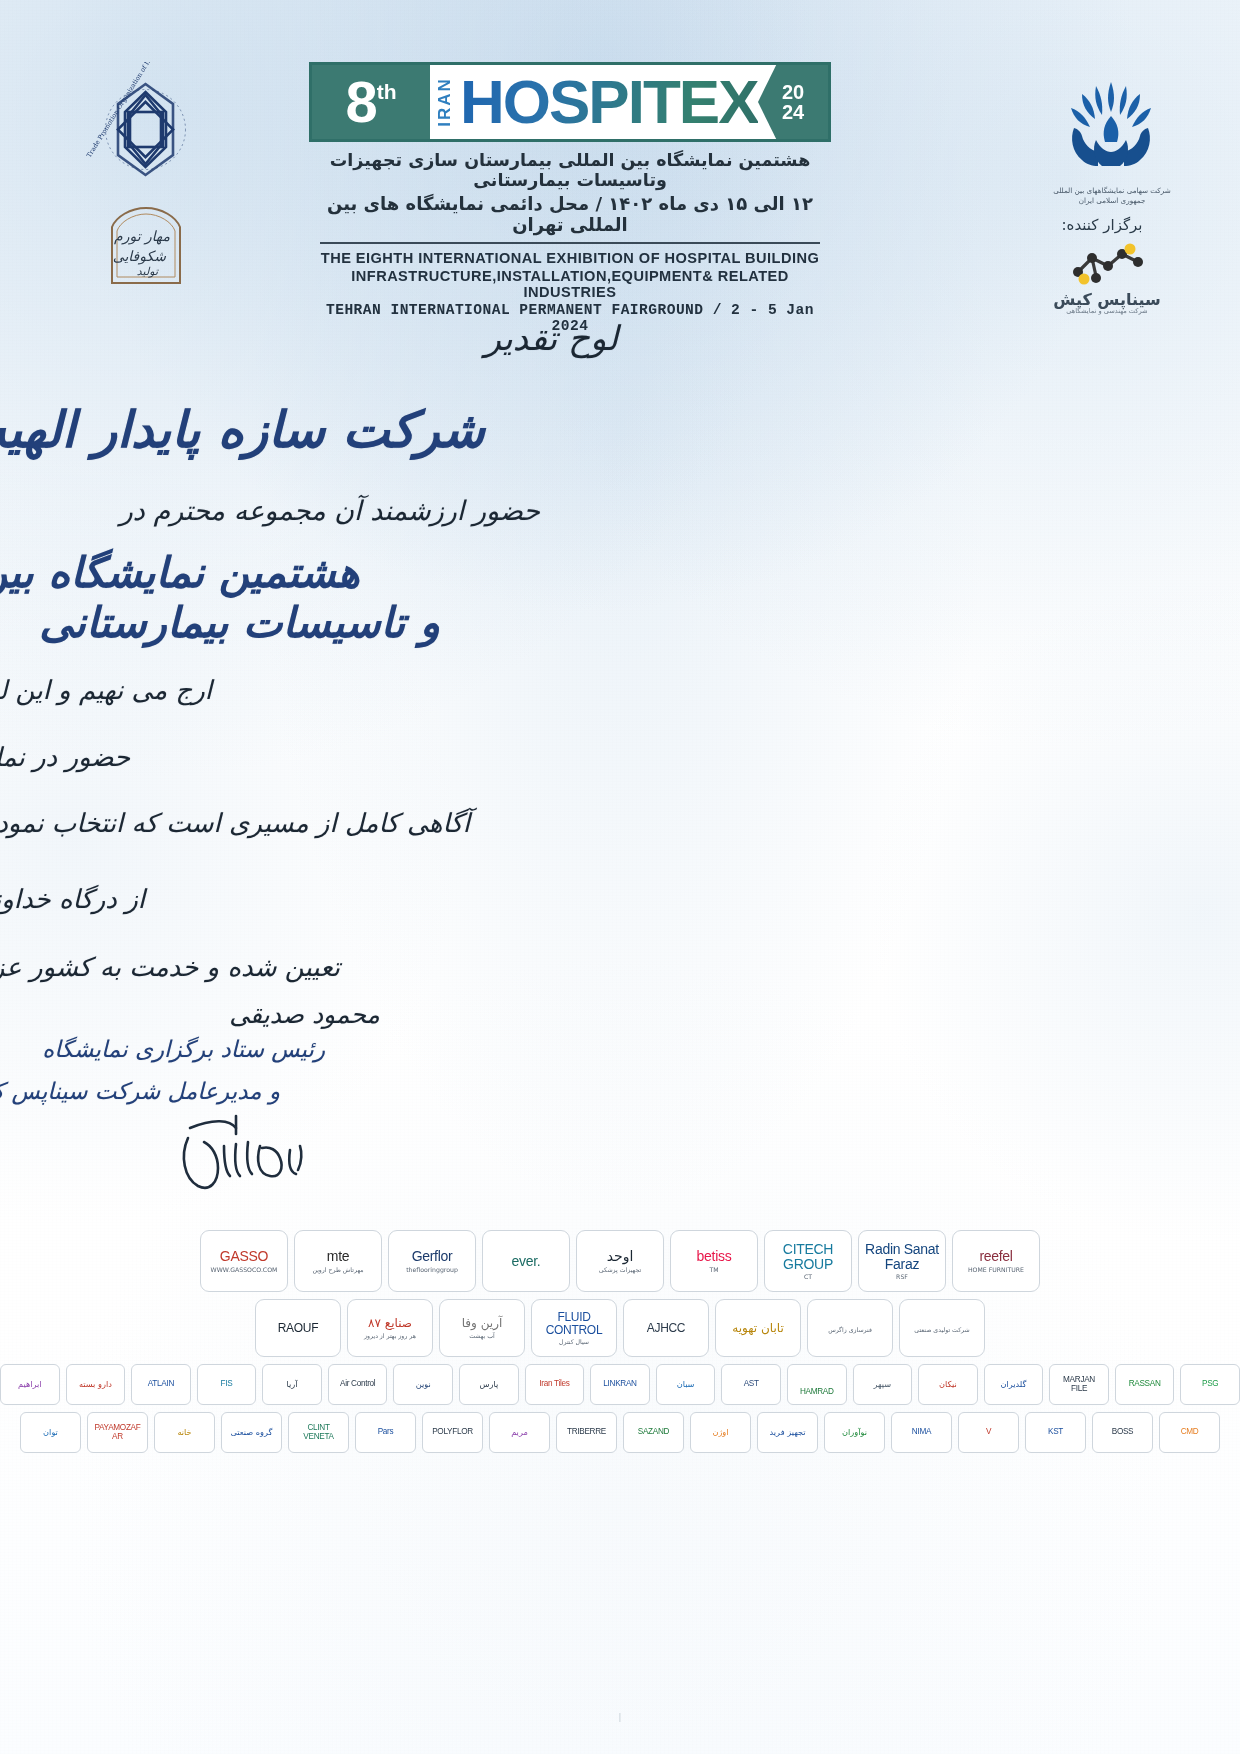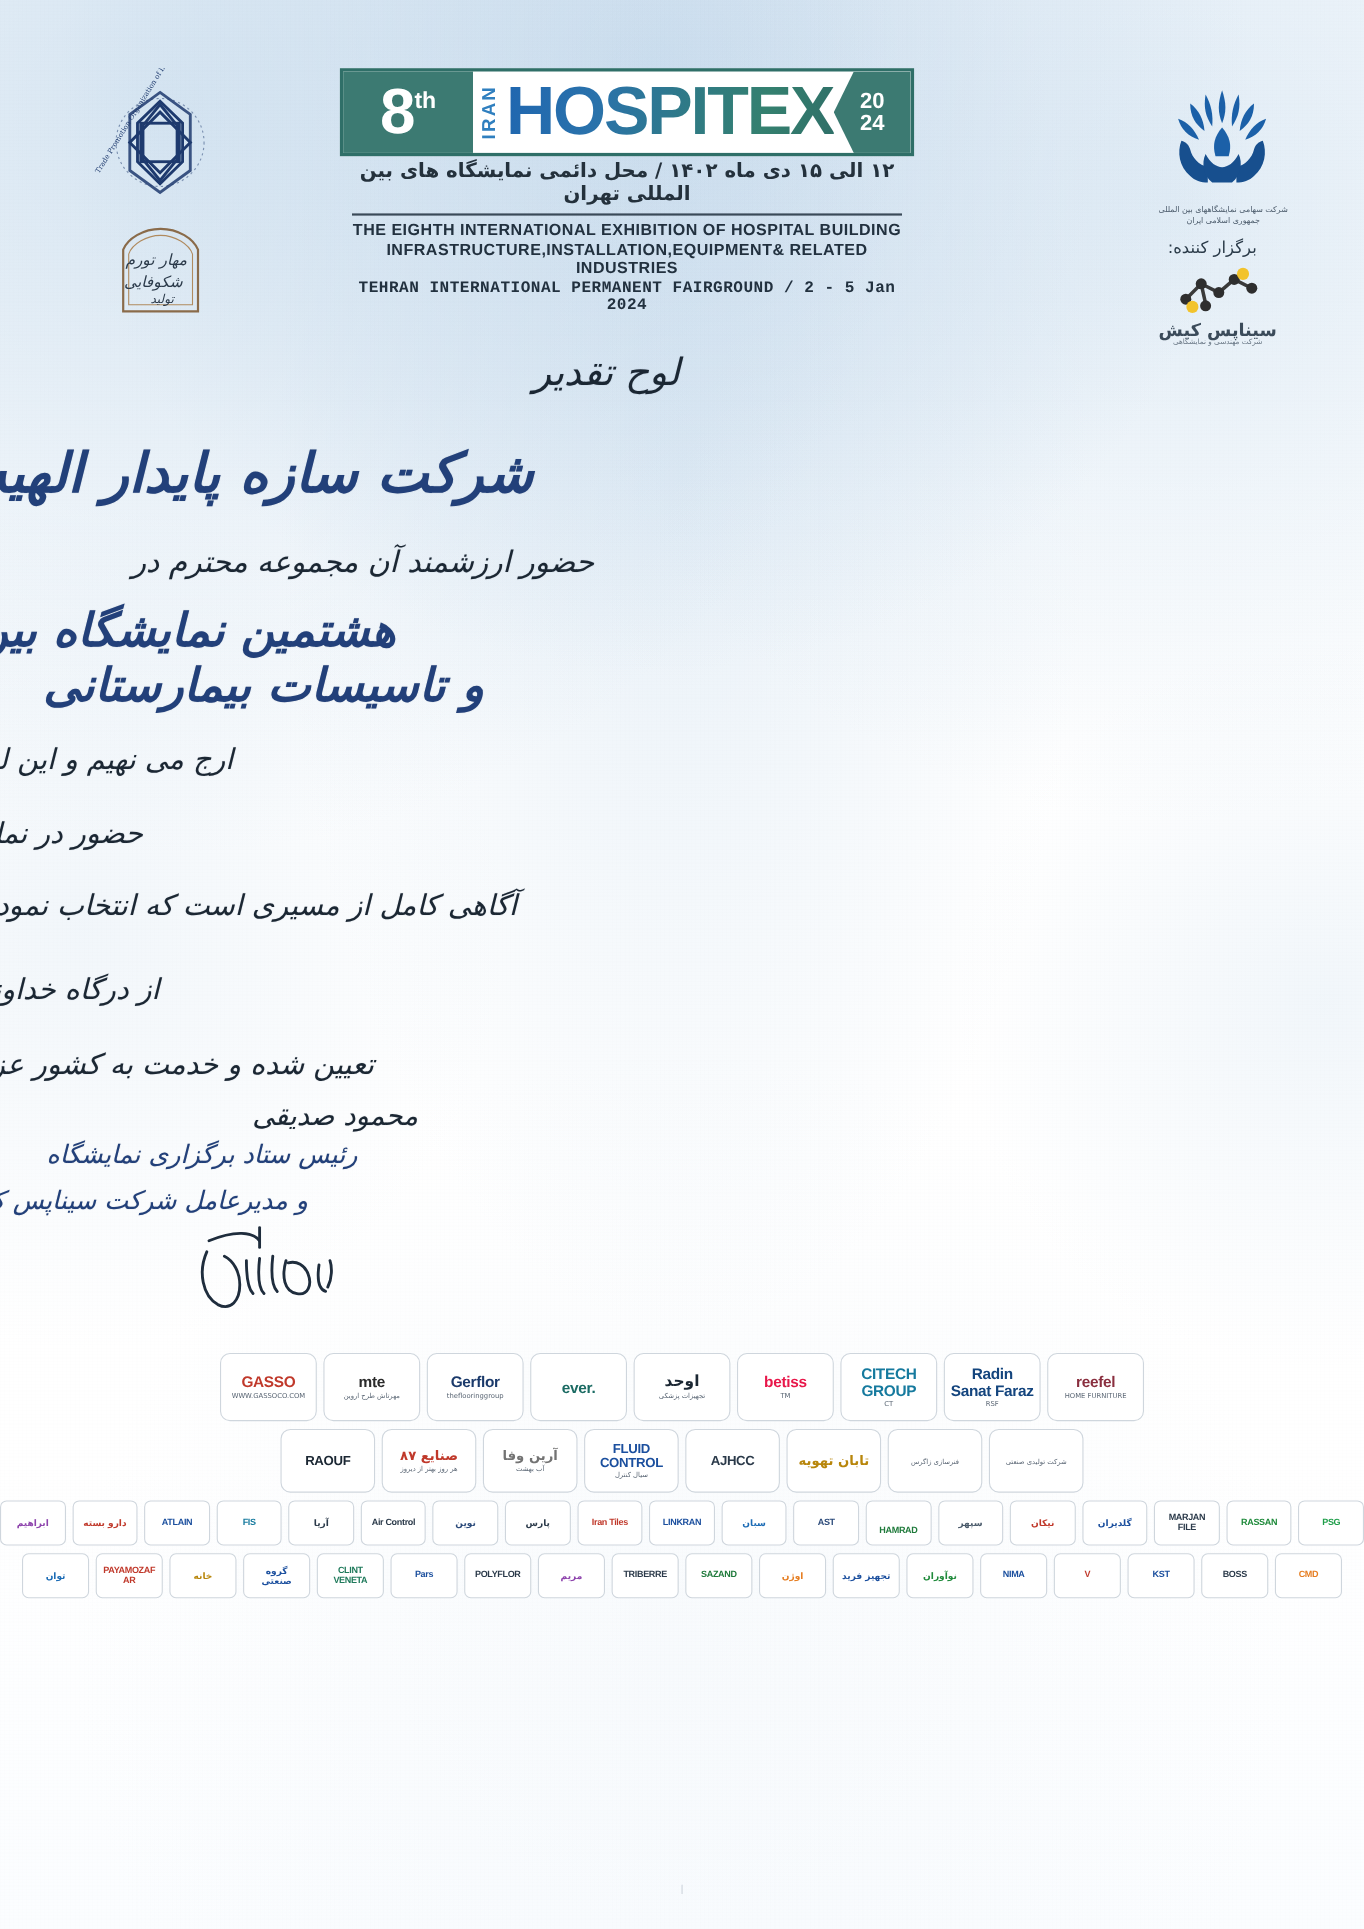--- a/index.html
+++ b/index.html
@@ -138,21 +138,21 @@
   .tile{
     border:1px solid #cfd6dd;border-radius:9px;background:#fff;
     display:flex;align-items:center;justify-content:center;
     overflow:hidden;box-sizing:border-box;padding:3px 5px;
   }
   .r1 .tile{width:88px;height:62px;}
   .r2 .tile{width:86px;height:58px;}
   .r3 .tile{width:61px;height:41px;border-radius:6px;}
   .r4 .tile{width:61px;height:41px;border-radius:6px;}
   .tlabel{
-    font-family:"Liberation Sans",sans-serif;font-weight:bold;
+    font-family:"Liberation Sans",sans-serif;font-weight:normal;
     text-align:center;line-height:1.02;letter-spacing:-.3px;
     word-break:break-word;
   }
   .r1 .tlabel{font-size:14px;}
   .r2 .tlabel{font-size:12px;}
   .r3 .tlabel,.r4 .tlabel{font-size:8.2px;}
   .fa .tlabel{font-family:"DejaVu Sans",sans-serif;direction:rtl;}
   .pagefoot{
     position:absolute;left:0;top:1712px;width:1240px;text-align:center;
     font-size:9px;color:#c3ccd4;font-family:"Liberation Sans",sans-serif;
@@ -205,20 +205,21 @@
         <div class="lb-iran">
           <span>IRAN</span>
         </div>
         <div class="lb-word">HOSPITEX</div>
         <div class="lb-year">
           <span>20</span>
           <span>24</span>
         </div>
       </div>
 
+      <div class="fa-line">هشتمین نمایشگاه بین المللی بیمارستان سازی تجهیزات وتاسیسات بیمارستانی</div>
       <div class="fa-line two">۱۲ الی ۱۵ دی ماه ۱۴۰۲ / محل دائمی نمایشگاه های بین المللی تهران</div>
       <div class="rule"></div>
       <div class="en-line">THE EIGHTH INTERNATIONAL EXHIBITION OF HOSPITAL BUILDING</div>
       <div class="en-line two">INFRASTRUCTURE,INSTALLATION,EQUIPMENT&amp; RELATED INDUSTRIES</div>
       <div class="en-line three">TEHRAN INTERNATIONAL PERMANENT FAIRGROUND  /  2 - 5 Jan 2024</div>
     </div>
 
     <div class="iiec">
       <svg viewBox="0 0 118 112" width="118" height="112">
         <g fill="#1b60a8">

